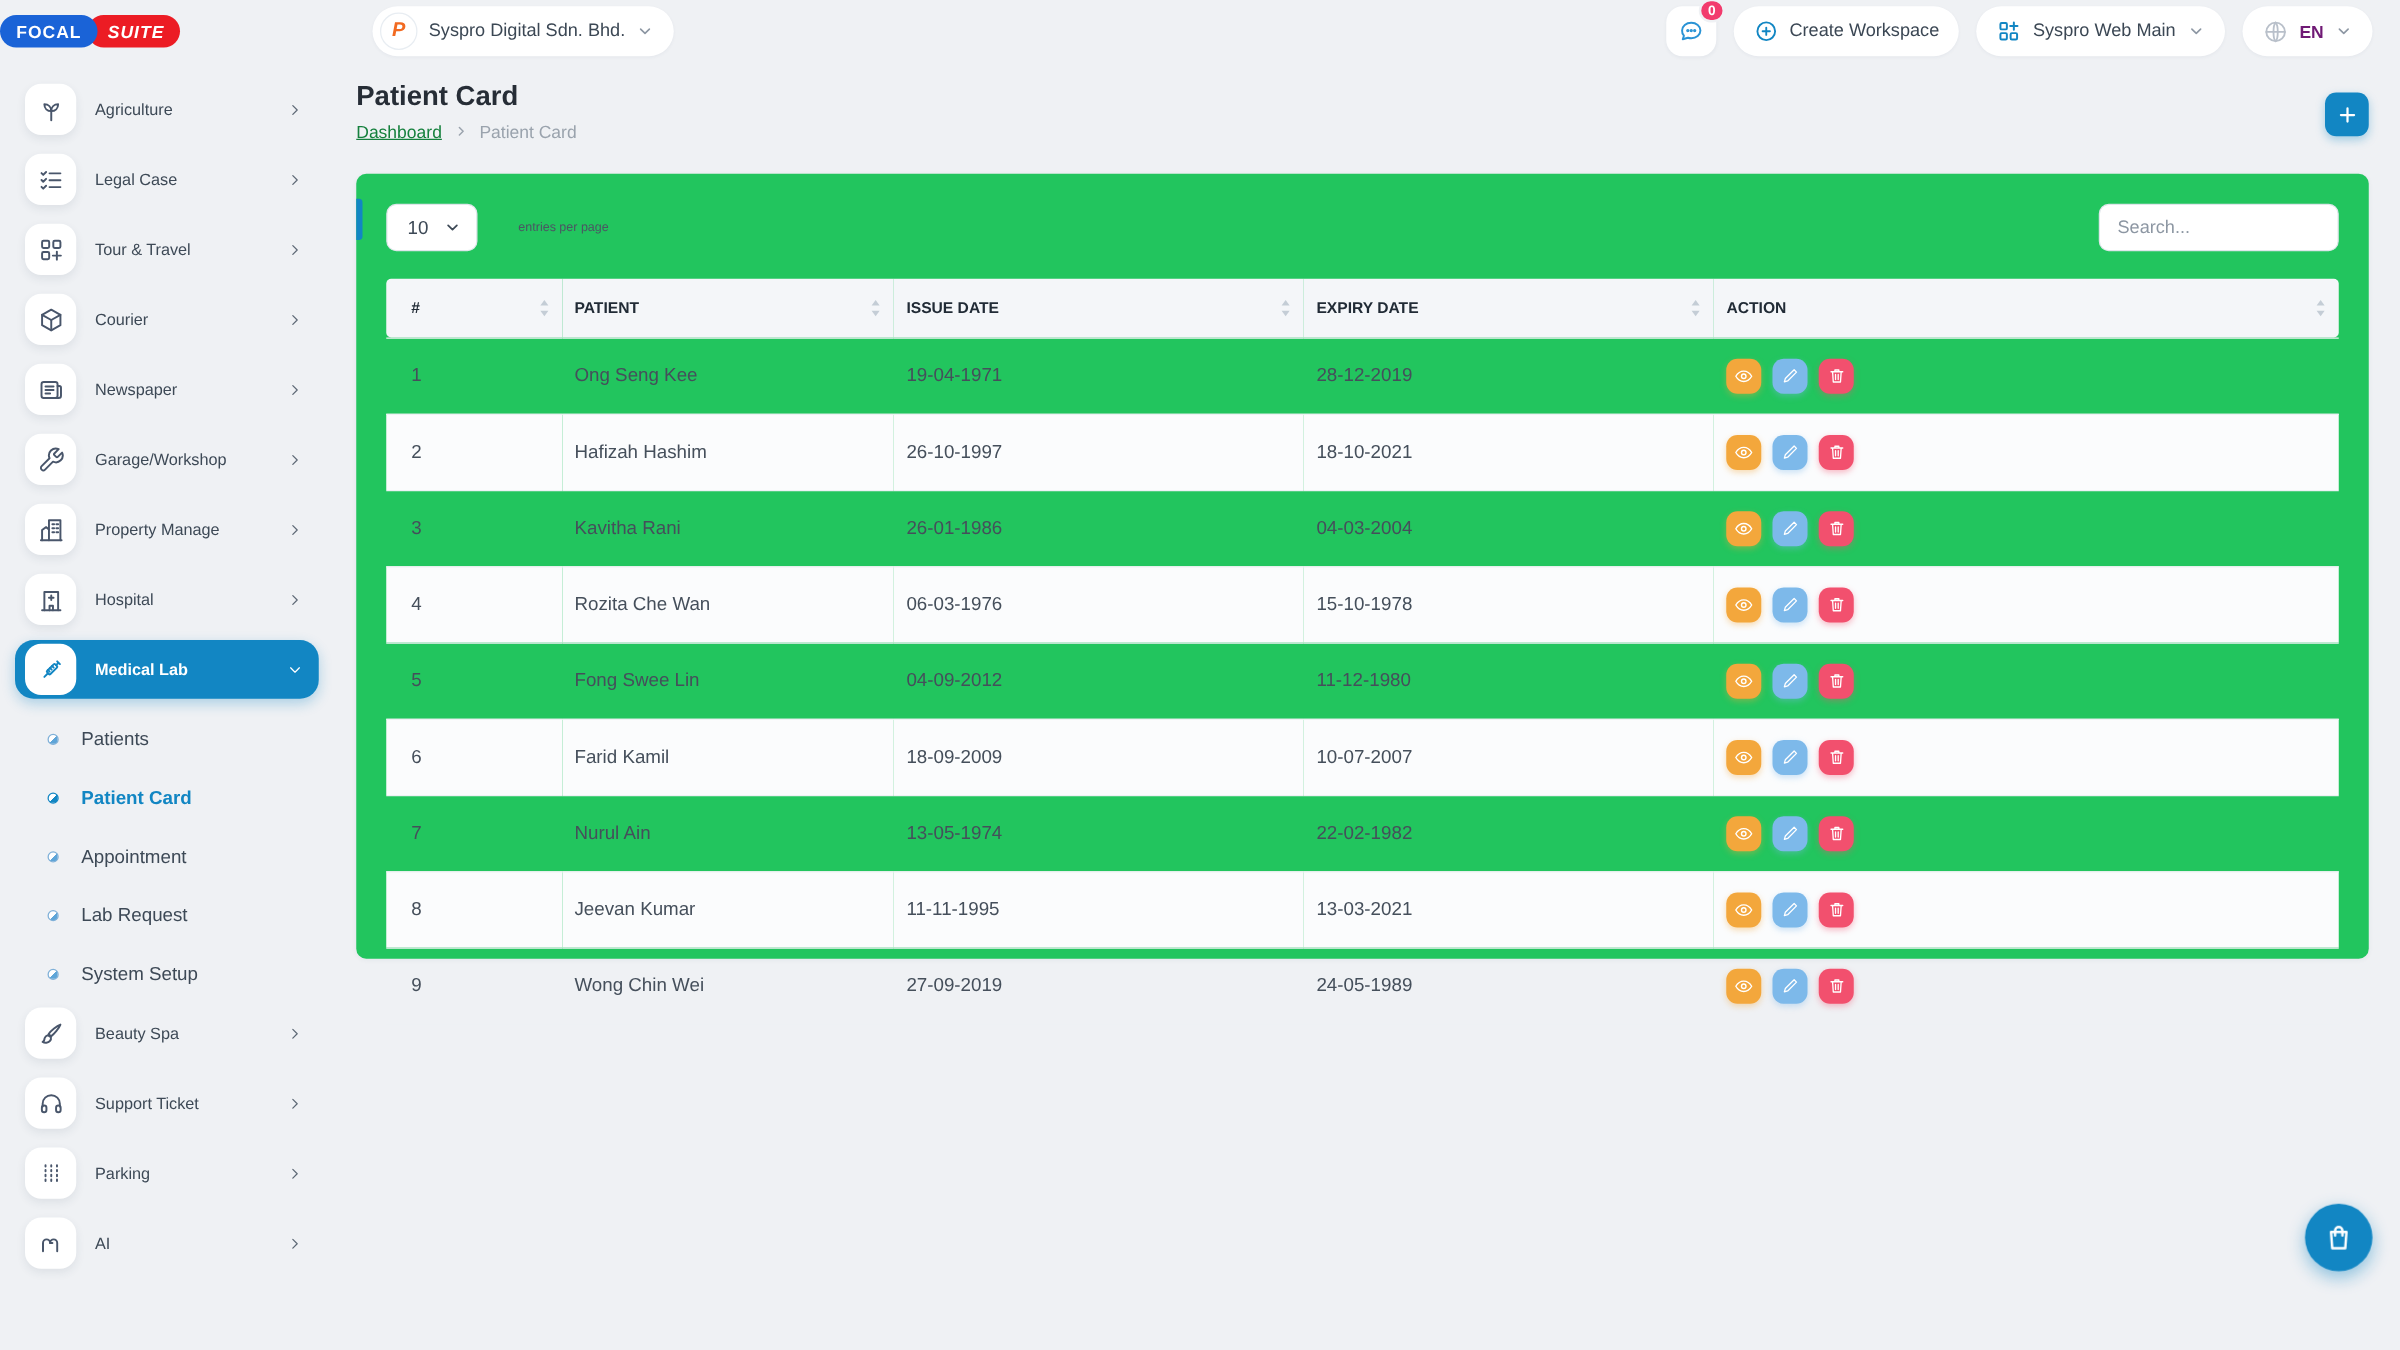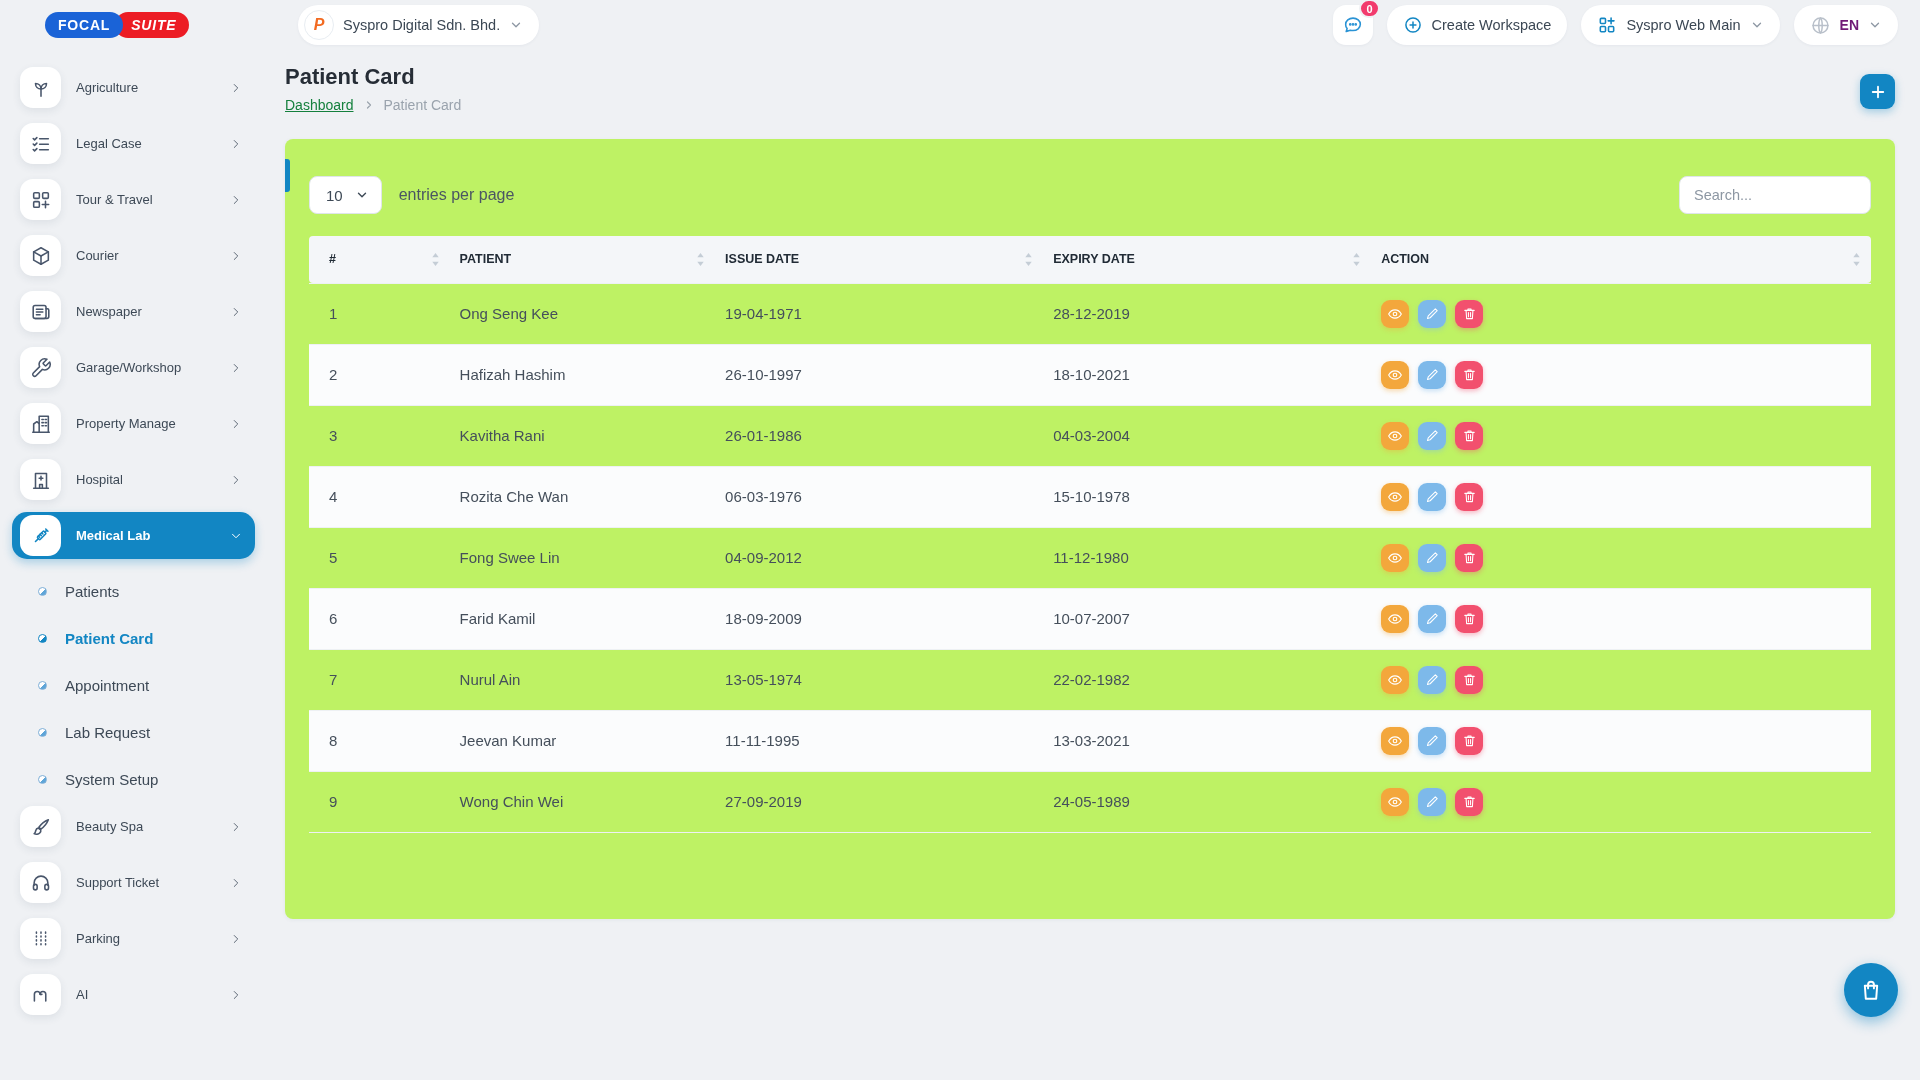--- a/index.html
+++ b/index.html
@@ -7,21 +7,21 @@
   body {
     background:#eff1f4;
     font-family:"Liberation Sans", sans-serif;
     color:#3d4956;
   }
   .icon { display:inline-flex; align-items:center; justify-content:center; }
   .icon svg { display:block; }
 
   
   .topbar { display:flex; align-items:center; height:50px; padding:0 22px 0 0; }
-  .brand-zone { width:285px; display:flex; align-items:center; padding-left:45px; flex:0 0 auto; }
+  .brand-zone { width:285px; display:flex; align-items:center; flex:0 0 auto; }
   .brand-pill { color:#fff; font-weight:700; font-size:14px; letter-spacing:.8px; padding:5px 13px; }
   .brand-primary { background:#1a63d7; border-radius:15px; position:relative; z-index:2; }
   .brand-secondary { background:#ec1c24; border-radius:15px; margin-left:-8px; padding-left:16px;font-style:italic; }
 
   .pill-btn {
     display:flex; align-items:center; gap:9px; background:#fff; border-radius:20px;
     height:40px; padding:0 16px; box-shadow:0 1px 3px rgba(40,60,90,.05);
     font-size:14.5px; color:#3b4754; cursor:pointer; border:none;
   }
   .workspace-pill { margin-left:13px; padding-left:6px; }
@@ -67,29 +67,29 @@
   .page-head { display:flex; align-items:flex-start; }
   .page-title { font-size:22px; font-weight:700; color:#262d36; }
   .breadcrumb { display:flex; align-items:center; gap:9px; margin-top:7px; font-size:14px; }
   .crumb-link { color:#15803d; cursor:pointer;text-decoration:underline; }
   .crumb-sep { color:#9aa3ad; font-size:13px; }
   .crumb-current { color:#9aa3ad; }
   .add-btn { margin-left:auto; width:35px; height:35px; border-radius:9px; background:#1286c3; border:none;
     color:#fff; display:flex; align-items:center; justify-content:center; cursor:pointer;
     box-shadow:0 3px 8px rgba(18,134,195,.35); margin-top:10px; }
 
-  .card { position:relative; background:#bef264; border-radius:8px; margin-top:26px; height:780px;
-    box-shadow:0 1px 4px rgba(40,60,90,.06); padding:37px 24px 0 24px; }
+  .card { position:relative; background:#22c55e; border-radius:8px; margin-top:26px; height:628px;
+    box-shadow:0 1px 4px rgba(40,60,90,.06); padding:24px 24px 0 24px; }
   .card-accent { position:absolute; left:0; top:20px; width:5px; height:33px; background:#1286c3;
     border-radius:0 3px 3px 0; }
 
   .controls { display:flex; align-items:center; }
   .select-box { display:flex; align-items:center; gap:12px; border:1px solid #dfe5ea; border-radius:8px;
     height:38px; padding:0 12px 0 16px; font-size:15px; color:#3d4956; cursor:pointer; background:#fff; }
-  .entries-label { margin-left:17px; font-size:16px; color:#4b5663; }
+  .entries-label { margin-left:33px; font-size:10px; color:#4b5663; }
   .search-input { margin-left:auto; width:192px; height:38px; border:1px solid #dfe5ea; border-radius:8px;
     padding:0 14px; font-size:14.5px; color:#3d4956; outline:none; font-family:"Liberation Sans", sans-serif; }
   .search-input::placeholder { color:#8d97a3; }
 
   table { width:100%; border-collapse:collapse; margin-top:22px; }
   thead th { background:#f4f6f9; height:47px; text-align:left; font-size:12.5px; font-weight:700;
     color:#212b36; padding:0 10px; }
   thead th:first-child { padding-left:20px; border-radius:4px 0 0 4px; }
   thead th:last-child { border-radius:0 4px 4px 0; }
   .th-inner { display:flex; align-items:center; }

